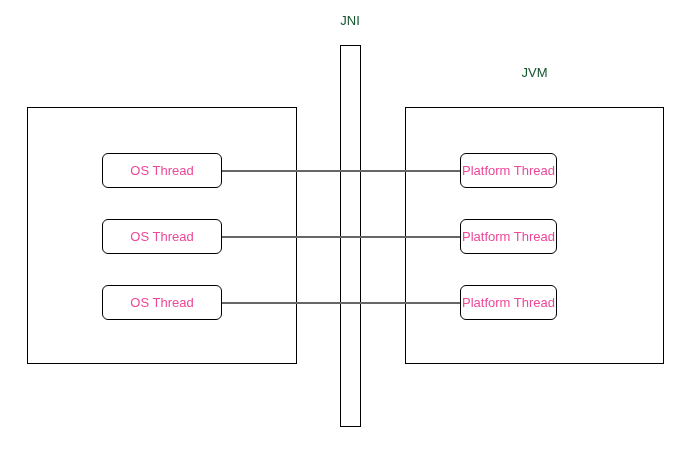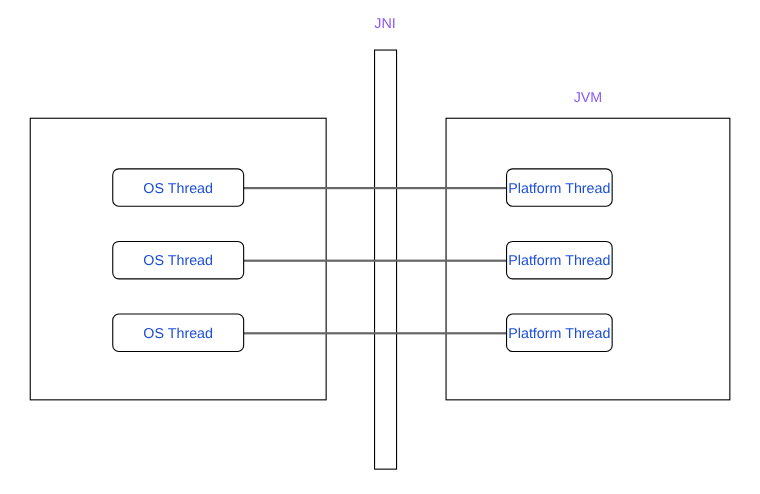--- a/index.html
+++ b/index.html
@@ -34,33 +34,33 @@
     left: 405px;
     top: 107px;
     width: 259px;
     height: 257px;
   }
 
   
   .container-label {
     position: absolute;
     font-size: 13px;
-    color: #8b5cf6;
+    color: #14532d;
     text-align: center;
     white-space: nowrap;
     line-height: 1;
   }
   #kernel-label {
     left: 27px;
     top: 73px;
     width: 270px;
   }
   #jvm-label {
     left: 405px;
-    top: 82px;
+    top: 66px;
     width: 259px;
   }
   #jni-label {
     left: 310px;
     top: 14px;
     width: 80px;
   }
 
   
   #jni-bar {
@@ -79,21 +79,21 @@
   .thread-node {
     position: absolute;
     border: 1px solid #000000;
     border-radius: 6px;
     background: #ffffff;
     box-sizing: border-box;
     display: flex;
     align-items: center;
     justify-content: center;
     font-size: 13px;
-    color: #1d4ed8;
+    color: #ec4899;
     white-space: nowrap;
     z-index: 3;
   }
   .os-thread {
     left: 102px;
     width: 120px;
     height: 35px;
   }
   .platform-thread {
     left: 460px;

